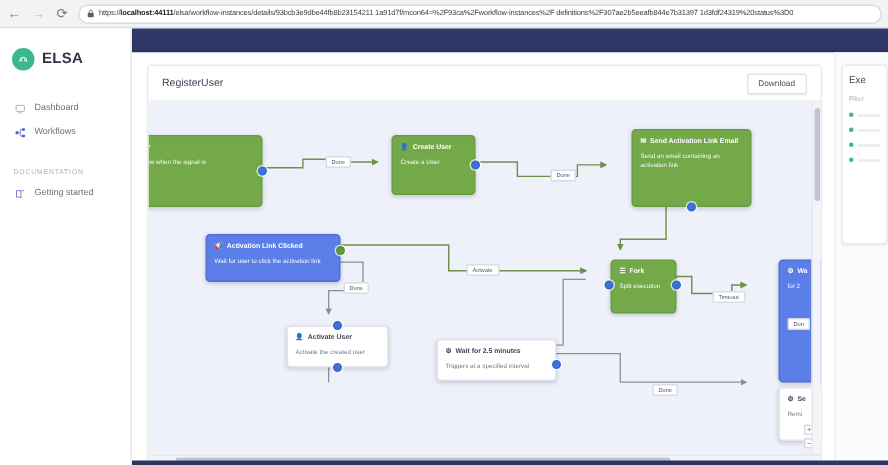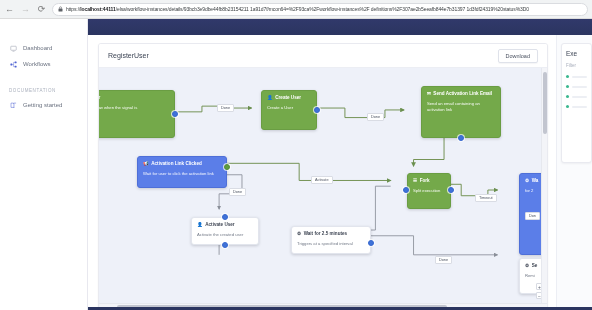--- a/index.html
+++ b/index.html
@@ -205,20 +205,30 @@
         <rect x="1" y="5" width="8" height="6" rx="1" fill="#5f6368"></rect>
         <path d="M3 5V3.5a2 2 0 0 1 4 0V5" fill="none" stroke="#5f6368" stroke-width="1.2"></path>
       </svg>
       <span class="url"><span>https://</span><b>localhost:44111</b><span>/elsa/workflow-instances/details/93bcb3e9dbe44fb8b23154211 1a91d7f/mcon64=%2F93ca%2Fworkflow-instances%2F definitions%2F307ae2b5eeafb844e7b31397 1d3fdf24319%20status%3D0</span></span>
     </div>
   </div>
 
   <div class="app">
 
     <div class="sidebar">
+      <div class="brand">
+        <span class="logo">
+          <svg width="9" height="9" viewBox="0 0 16 16">
+            <circle cx="8" cy="8" r="7" fill="#3bb88f"></circle>
+            <path d="M4 11c0-3 1.8-5 4-5s4 2 4 5" fill="none" stroke="#ffffff" stroke-width="1.3"></path>
+            <path d="M6.2 11V7.5M9.8 11V7.5" stroke="#ffffff" stroke-width="1"></path>
+          </svg>
+        </span>
+        <span class="brand-name">ELSA</span>
+      </div>
 
       <div class="nav">
         <div class="nav-item">
           <span class="nv-ico">
             <svg width="7" height="7" viewBox="0 0 14 14">
                 <rect x="1.5" y="2.5" width="11" height="8" rx="1.2" fill="none" stroke="currentColor" stroke-width="1.1"></rect>
                 <path d="M5 12.5h4" stroke="currentColor" stroke-width="1.1"></path>
               </svg>
           </span>
           <span>Dashboard</span>

